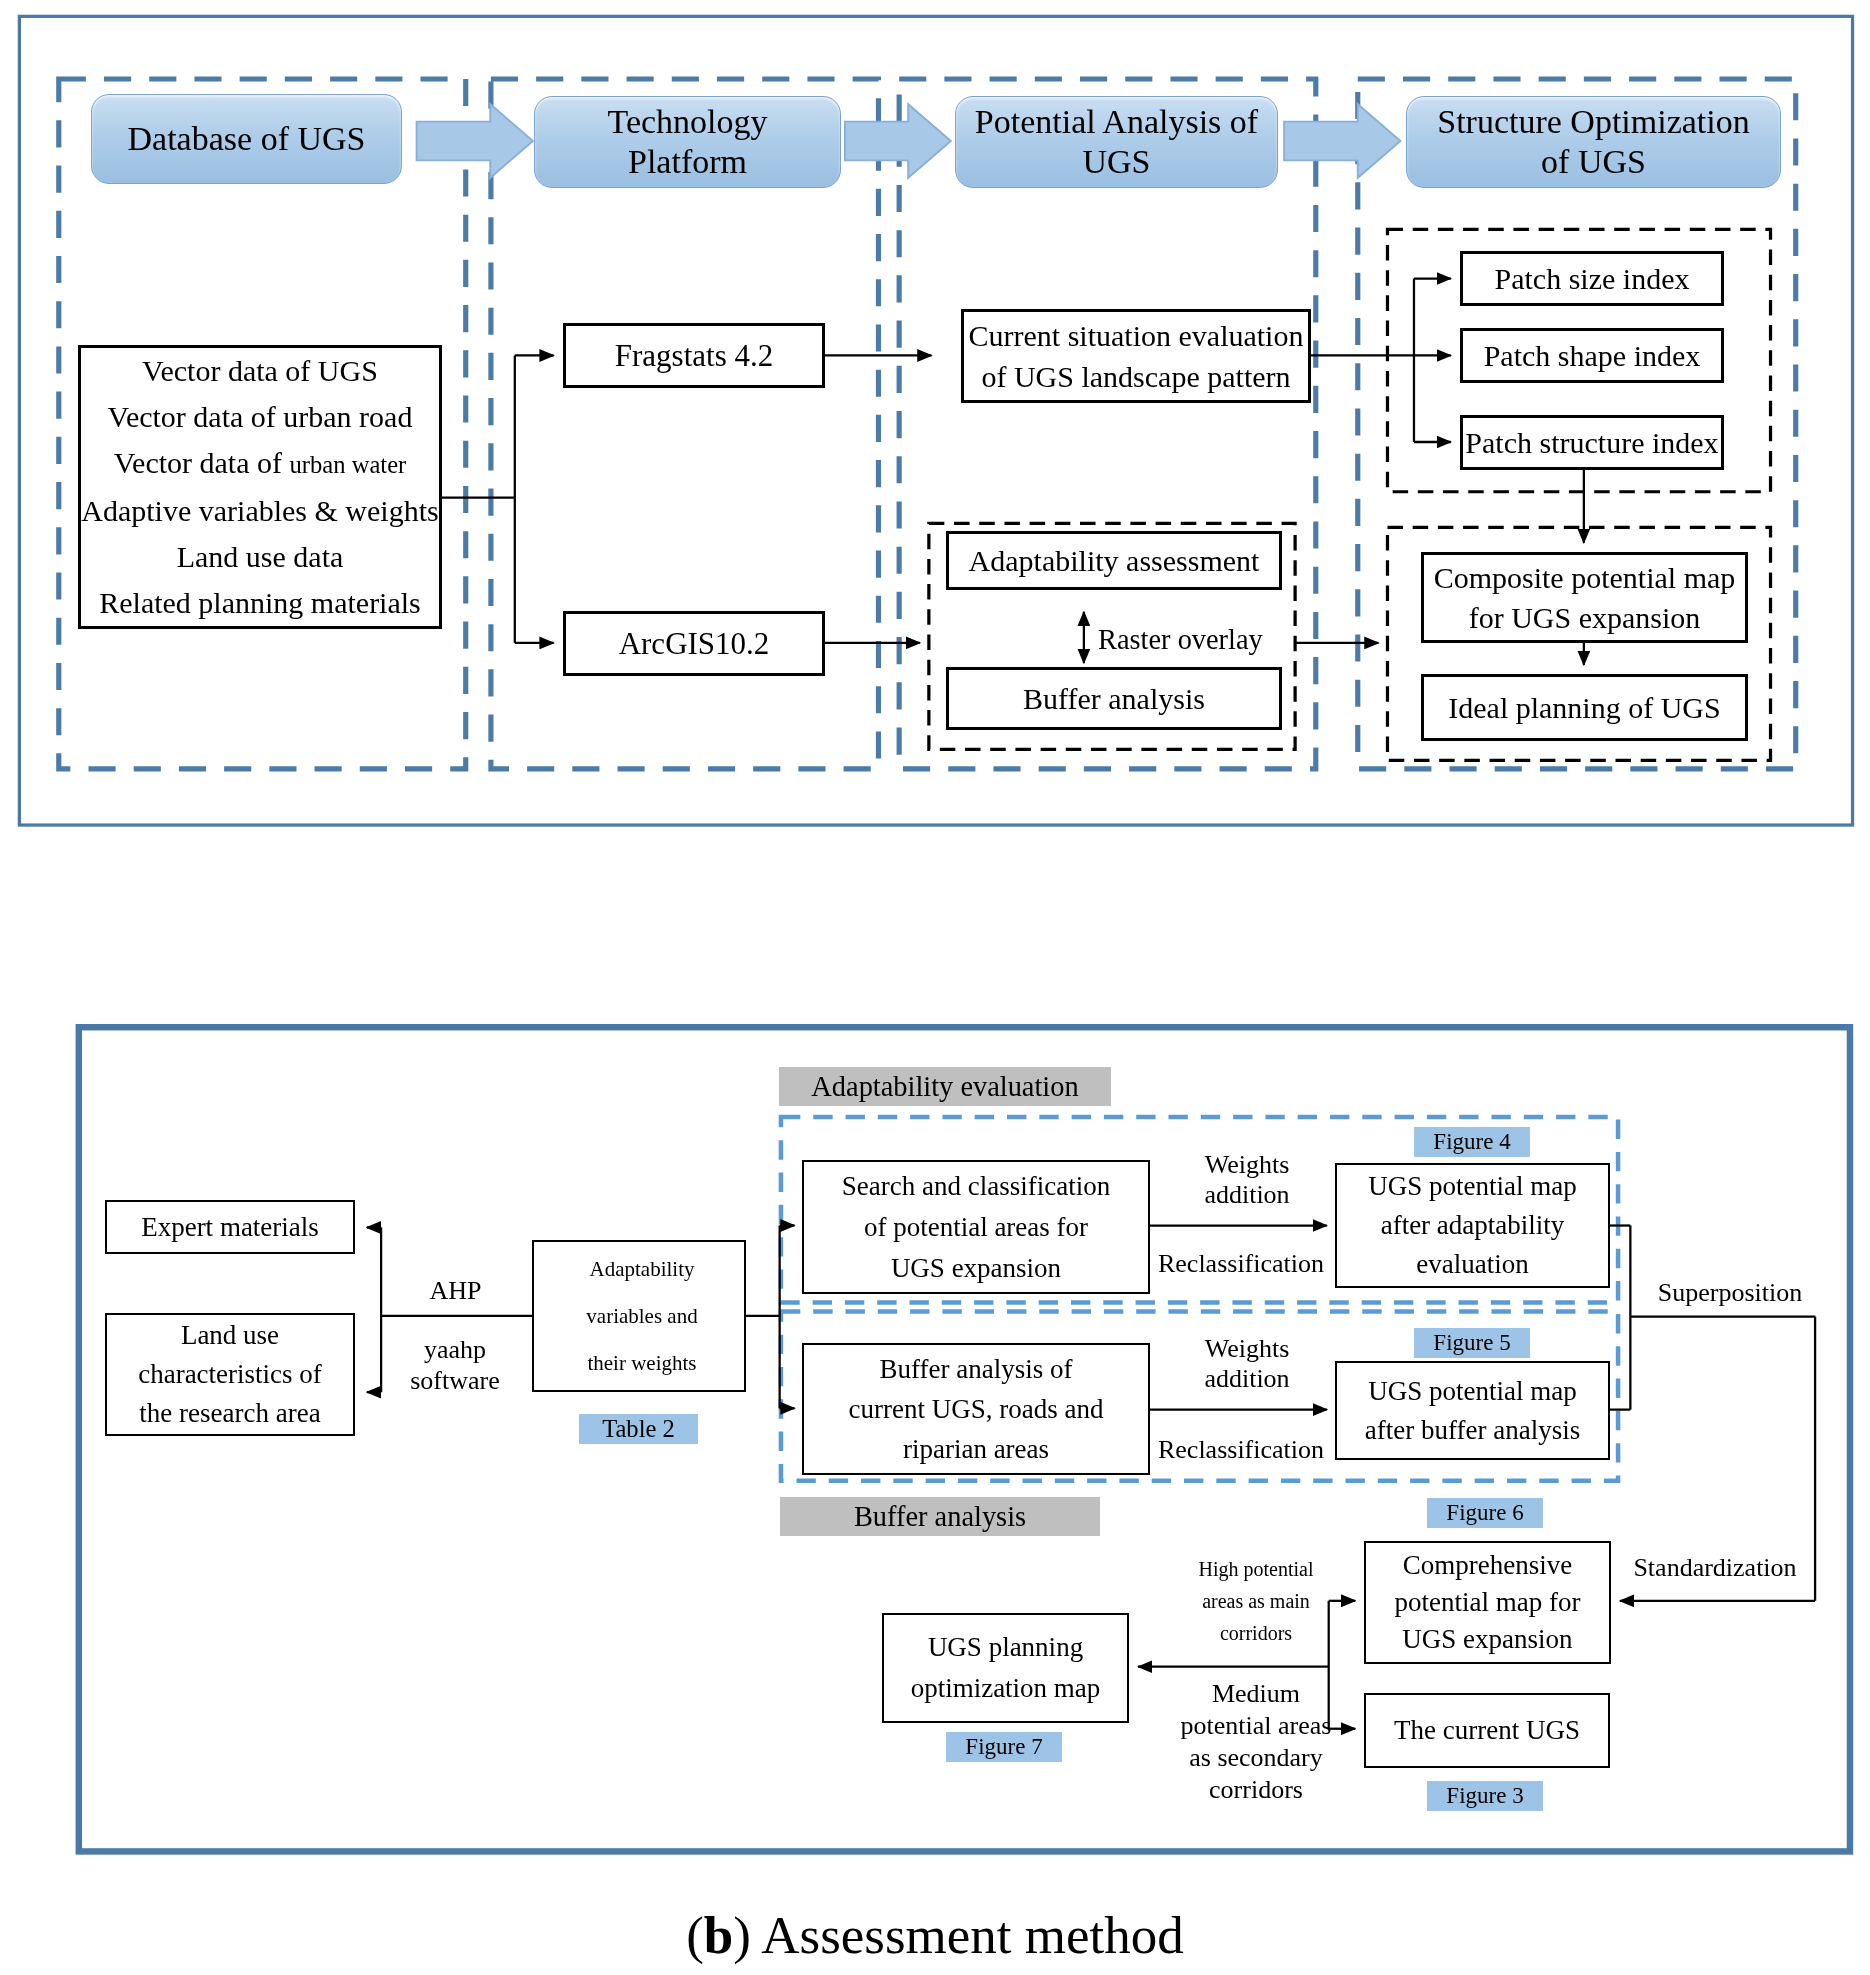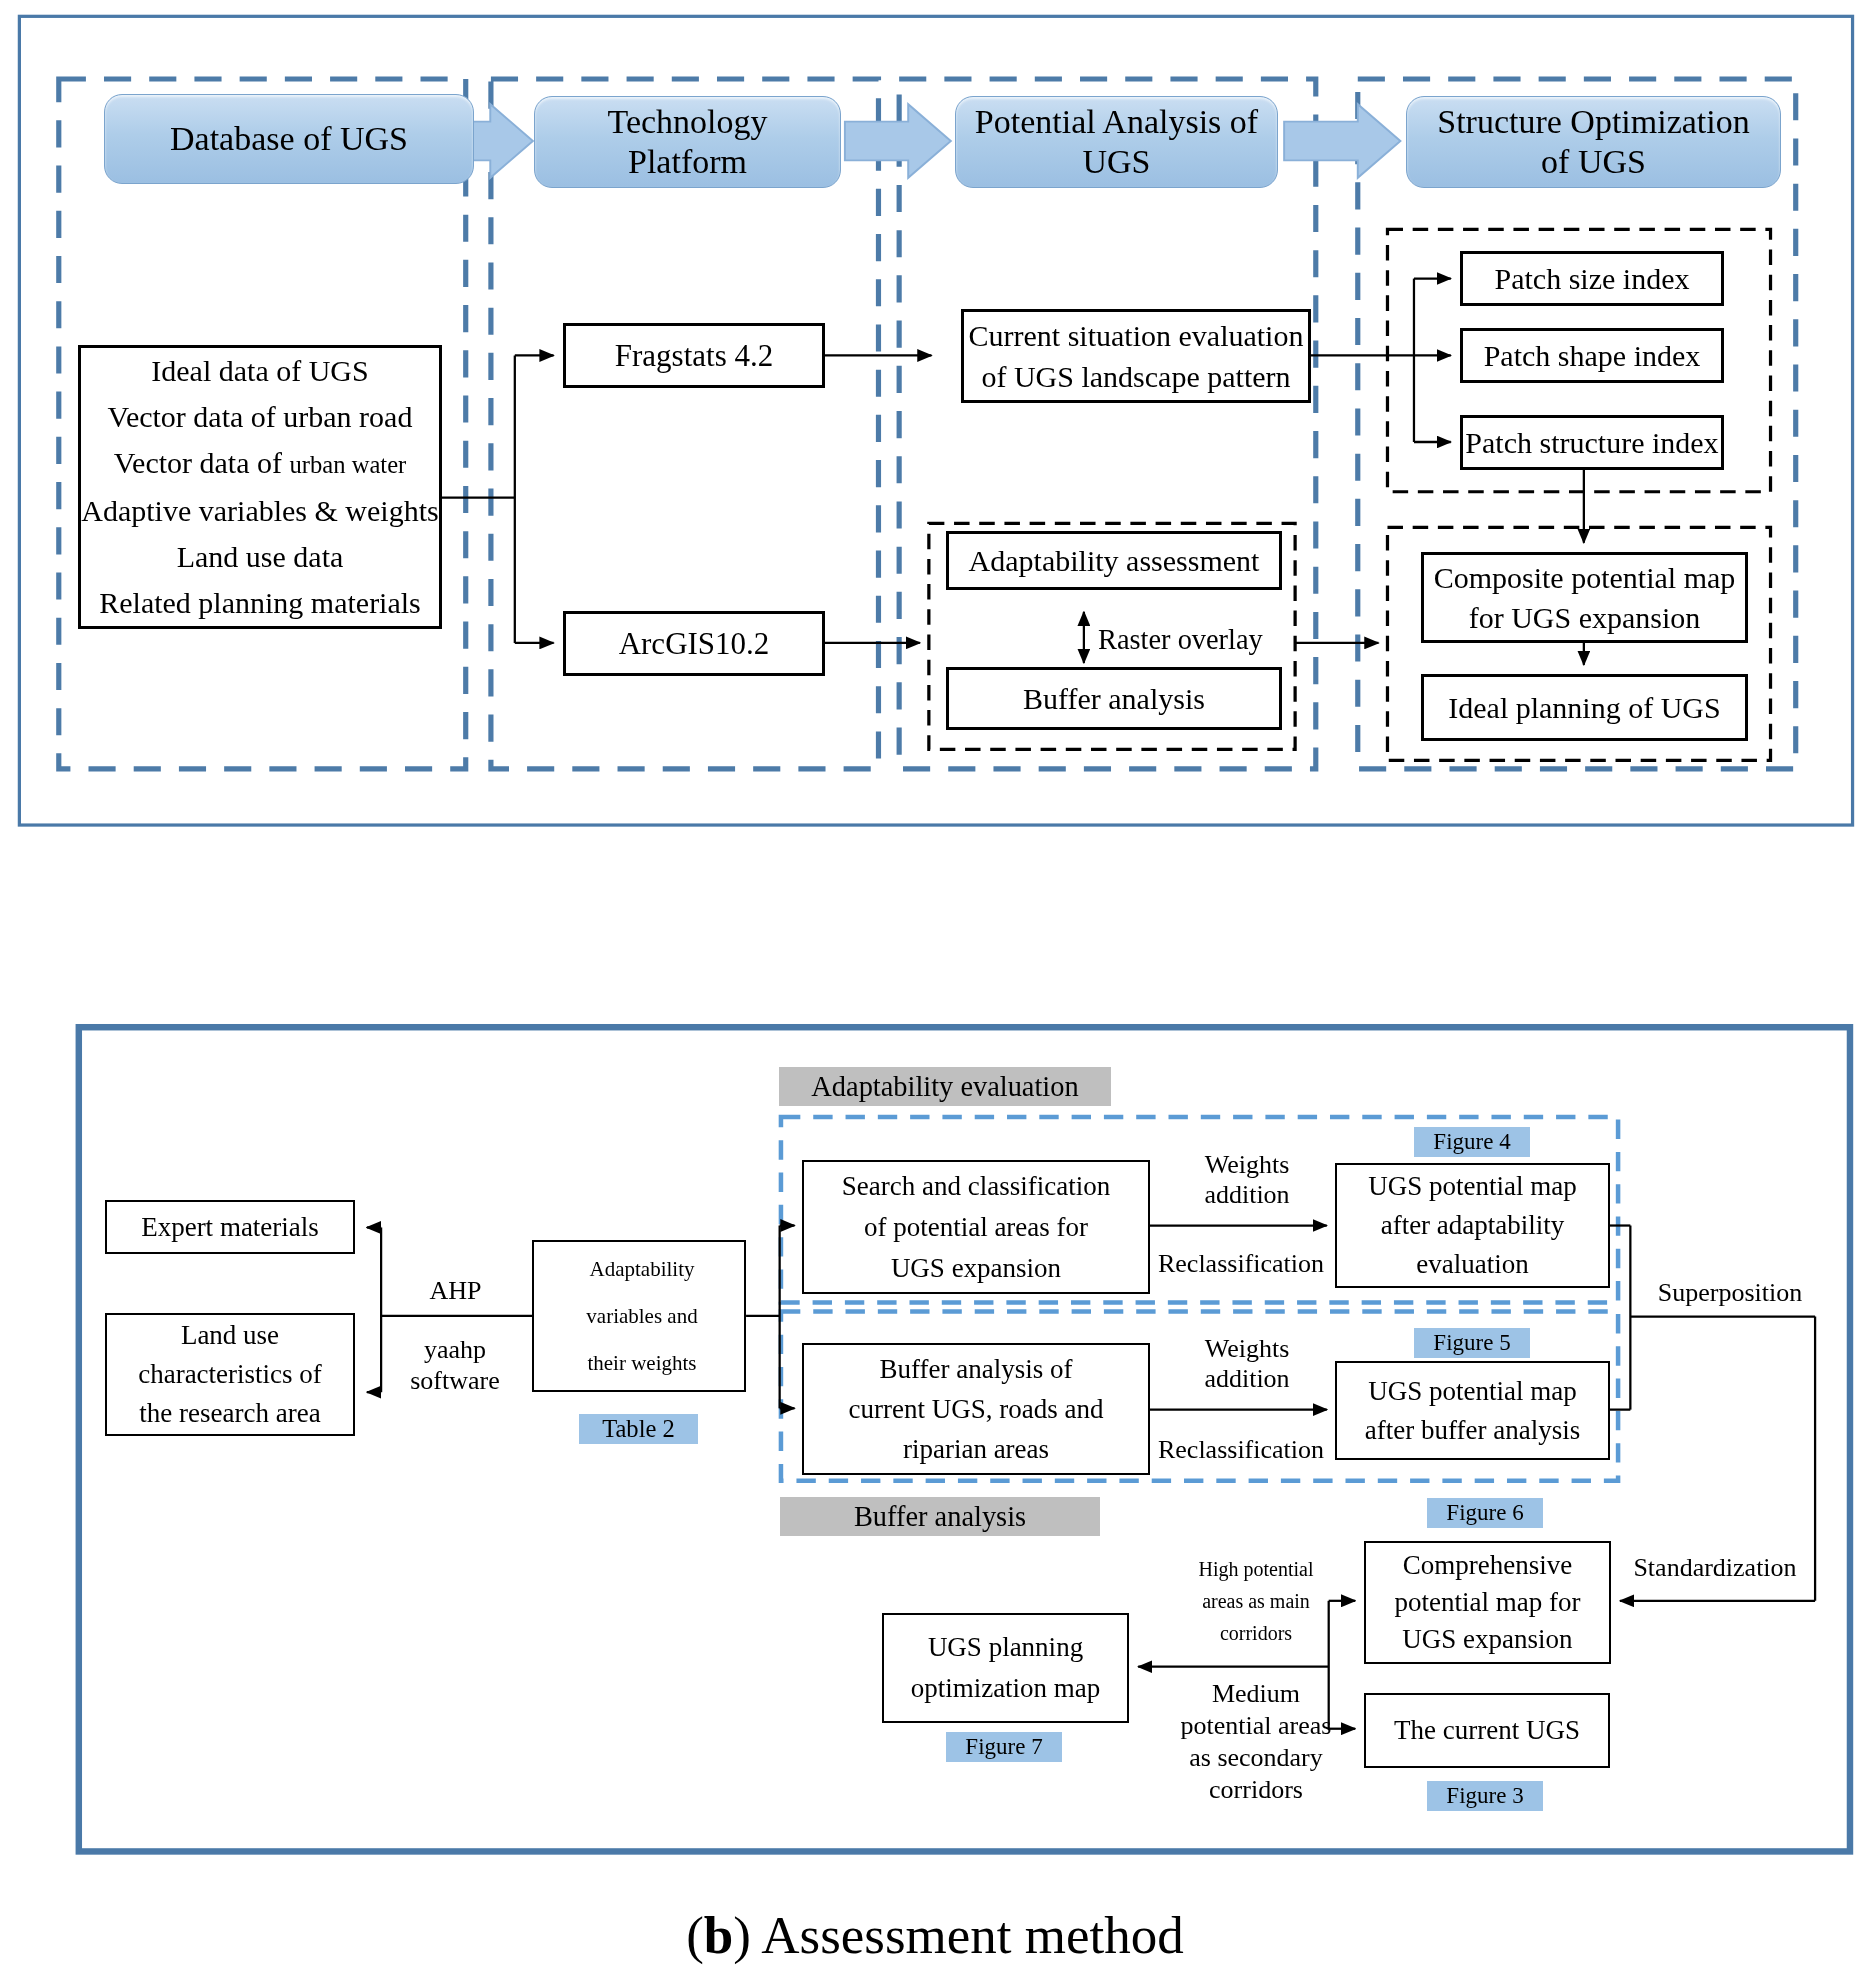--- a/index.html
+++ b/index.html
@@ -103,30 +103,30 @@
       <path d="M2524 2038 H2810"></path>
       <path d="M2810 2038 V2478"></path>
       <path d="M2810 2478 H2508" marker-end="url(#arr)"></path>
       <path d="M2057 2478 H2098" marker-end="url(#arr)"></path>
       <path d="M2057 2676 H2098" marker-end="url(#arr)"></path>
       <path d="M2057 2478 V2676"></path>
       <path d="M2057 2580 H1762" marker-end="url(#arr)"></path>
     </g>
   </svg>
 
-  <div class="hdr" style="left:104px;top:94px;width:370px;height:90px;">Database of UGS</div>
+  <div class="hdr" style="left:91px;top:94px;width:311px;height:90px;">Database of UGS</div>
   <div class="hdr" style="left:534px;top:96px;width:307px;height:92px;">Technology
 Platform</div>
   <div class="hdr" style="left:955px;top:96px;width:323px;height:92px;">Potential Analysis of
 UGS</div>
   <div class="hdr" style="left:1406px;top:96px;width:375px;height:92px;">Structure Optimization
 of UGS</div>
 
   <div class="databox" style="left:78px;top:345px;width:364px;height:284px;">
-    <div class="dataline">Ideal data of UGS</div>
+    <div class="dataline">Vector data of UGS</div>
     <div class="dataline">Vector data of urban road</div>
     <div class="dataline"><span>Vector data of </span><span class="small">urban water</span></div>
     <div class="dataline">Adaptive variables &amp; weights</div>
     <div class="dataline">Land use data</div>
     <div class="dataline">Related planning materials</div>
   </div>
 
   <div class="bx" style="left:563px;top:323px;width:262px;height:65px;font-size:31px;">Fragstats 4.2</div>
   <div class="bx" style="left:563px;top:611px;width:262px;height:65px;font-size:31px;">ArcGIS10.2</div>
 

